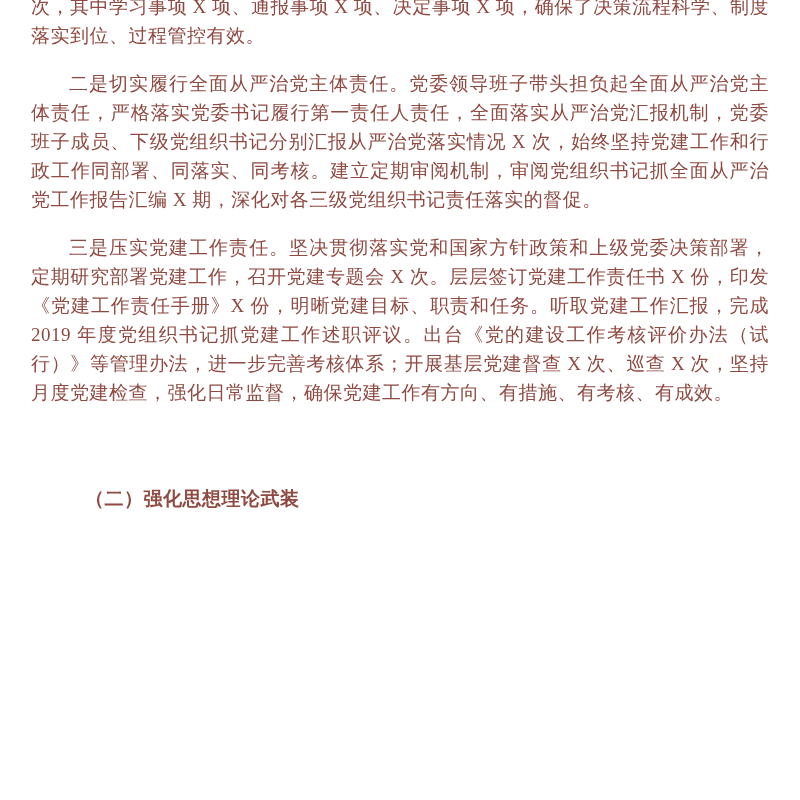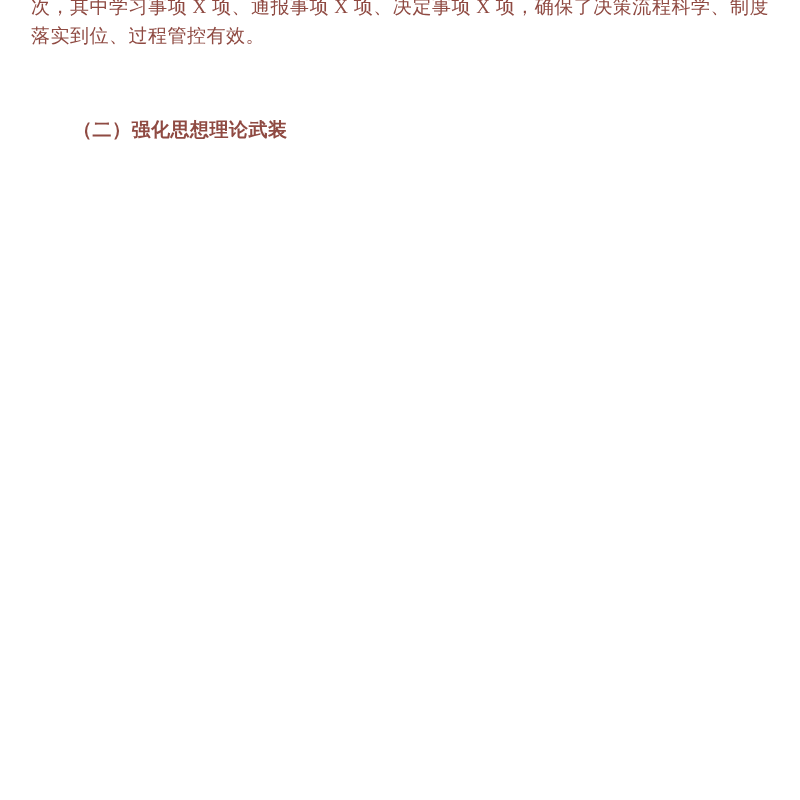--- a/index.html
+++ b/index.html
@@ -35,33 +35,35 @@
   .para.no-indent {
     text-indent: 0;
   }
   .para.first {
     margin-top: -8px; 
   }
   .page-break-gap {
     height: 42px;
   }
   .section-heading {
-    margin: 4px;
+    margin: 16px;
     text-indent: 2em;
     font-weight: bold;
   }
 </style>
 </head>
 <body>
 
 <div class="document-page">
 
   <p class="para no-indent first">次，其中学习事项 X 项、通报事项 X 项、决定事项 X 项，确保了决策流程科学、制度落实到位、过程管控有效。</p>
 
+  <p class="para">二是切实履行全面从严治党主体责任。党委领导班子带头担负起全面从严治党主体责任，严格落实党委书记履行第一责任人责任，全面落实从严治党汇报机制，党委班子成员、下级党组织书记分别汇报从严治党落实情况 X 次，始终坚持党建工作和行政工作同部署、同落实、同考核。建立定期审阅机制，审阅党组织书记抓全面从严治党工作报告汇编 X 期，深化对各三级党组织书记责任落实的督促。</p>
 
+  <p class="para">三是压实党建工作责任。坚决贯彻落实党和国家方针政策和上级党委决策部署，定期研究部署党建工作，召开党建专题会 X 次。层层签订党建工作责任书 X 份，印发《党建工作责任手册》X 份，明晰党建目标、职责和任务。听取党建工作汇报，完成 2019 年度党组织书记抓党建工作述职评议。出台《党的建设工作考核评价办法（试行）》等管理办法，进一步完善考核体系；开展基层党建督查 X 次、巡查 X 次，坚持月度党建检查，强化日常监督，确保党建工作有方向、有措施、有考核、有成效。</p>
 
 
   <div class="page-break-gap"></div>
 
 
   <p class="section-heading">（二）强化思想理论武装</p>
 
 </div>
 
 </body></html>

